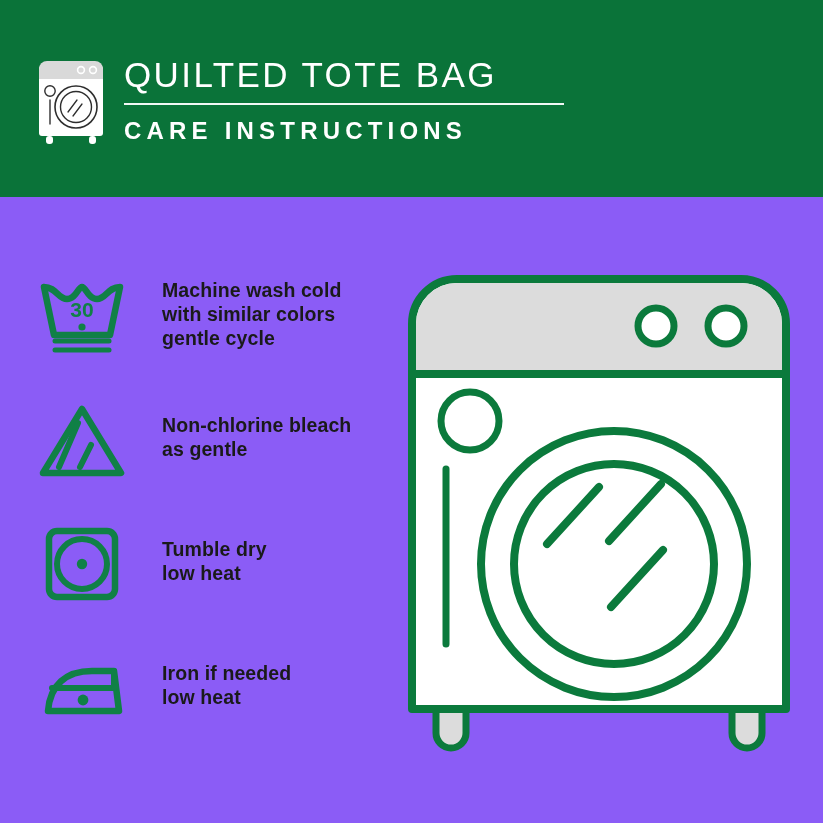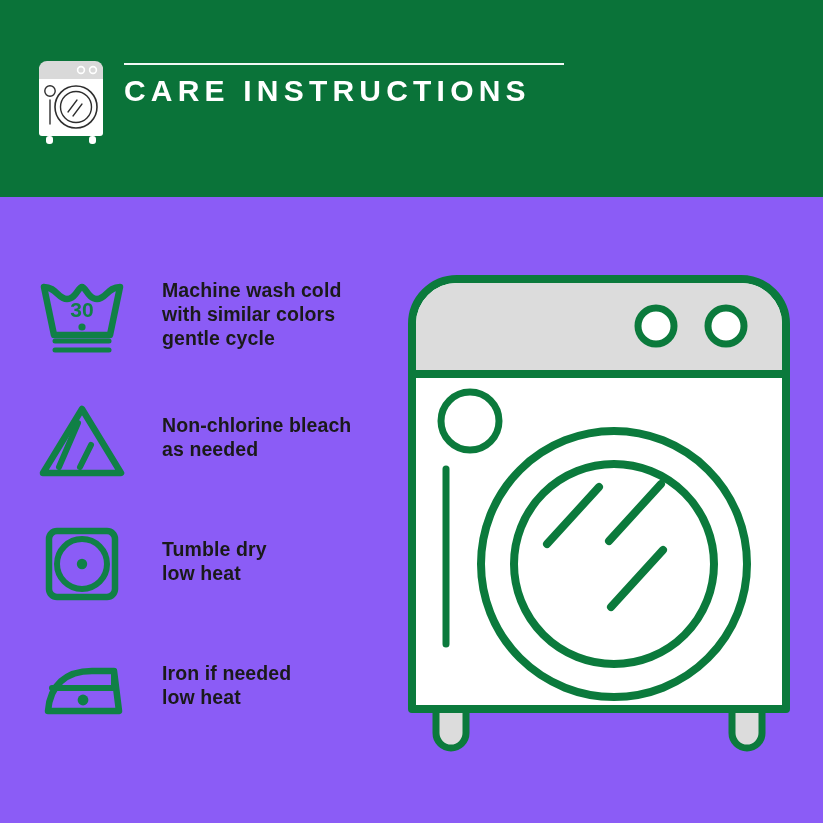--- a/index.html
+++ b/index.html
@@ -52,21 +52,21 @@
   }
   .title-rule {
     height: 1.5px;
     background: #ffffff;
     width: 440px;
     margin: 8px 0 7px 0;
     opacity: 0.95;
   }
   .title-sub {
     color: #ffffff;
-    font-size: 30px;
+    font-size: 24px;
     line-height: 38px;
     font-weight: 700;
     letter-spacing: 5.2px;
     white-space: nowrap;
   }
 
   
   .content {
     position: absolute;
     left: 0;
@@ -144,20 +144,21 @@
         <circle cx="42" cy="55" r="15.5" fill="none" stroke="#2E2E2E" stroke-width="1.4"></circle>
         <line x1="34" y1="60" x2="43" y2="48" stroke="#2E2E2E" stroke-width="1.3" stroke-linecap="round"></line>
         <line x1="39" y1="64" x2="48" y2="52" stroke="#2E2E2E" stroke-width="1.3" stroke-linecap="round"></line>
 
         <rect x="12" y="84" width="7" height="8" rx="3" fill="#ffffff"></rect>
         <rect x="55" y="84" width="7" height="8" rx="3" fill="#ffffff"></rect>
       </svg>
     </div>
 
     <div class="header-titles">
+      <div class="title-main">QUILTED TOTE BAG</div>
       <div class="title-rule"></div>
       <div class="title-sub">CARE INSTRUCTIONS</div>
     </div>
 
   </div>
 </div>
 
 <div class="content">
 
   <div class="care-list">
@@ -179,21 +180,21 @@
 
     <div class="care-row row-bleach">
       <div class="care-symbol">
         <svg viewBox="0 0 92 78" width="92" height="78" aria-hidden="true">
           <path d="M46 8 L85 72 L7 72 Z" fill="none" stroke="#108046" stroke-width="6.5" stroke-linejoin="round"></path>
           <line x1="42" y1="22" x2="23" y2="66" stroke="#108046" stroke-width="6" stroke-linecap="round"></line>
           <line x1="55" y1="44" x2="44" y2="66" stroke="#108046" stroke-width="6" stroke-linecap="round"></line>
         </svg>
       </div>
       <div class="care-text">Non-chlorine bleach
-as needed</div>
+as gentle</div>
     </div>
 
     <div class="care-row row-dry">
       <div class="care-symbol">
         <svg viewBox="0 0 92 78" width="92" height="78" aria-hidden="true">
           <rect x="13" y="6" width="66" height="66" rx="8" fill="none" stroke="#108046" stroke-width="6.5"></rect>
           <circle cx="46" cy="39" r="25" fill="none" stroke="#108046" stroke-width="6"></circle>
           <circle cx="46" cy="39" r="5.2" fill="#108046"></circle>
         </svg>
       </div>

